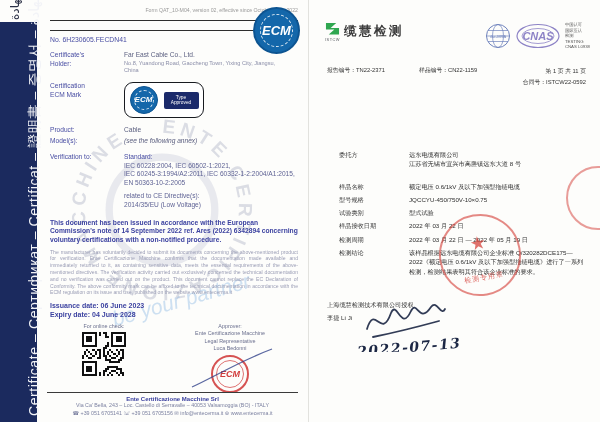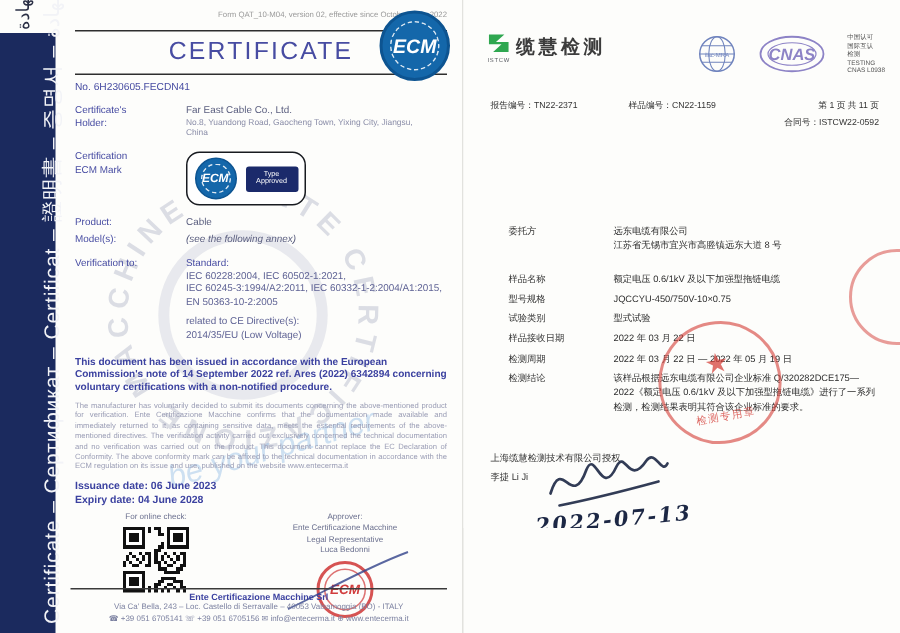--- a/index.html
+++ b/index.html
@@ -62,21 +62,21 @@
   .lf-sub { font-size:5.3px; color:#7b80a0; line-height:1.4; }
 
   
   .seam { position:absolute; left:308px; top:0; width:1px; height:422px; background:#e2e2de; }
   .rp { position:absolute; left:309px; top:0; width:291px; height:352px; background:#fdfdfb; color:#333; overflow:hidden; }
   .rp-head { position:absolute; left:16px; right:10px; top:22px; display:flex; align-items:flex-start; }
   .logo-blk { display:flex; flex-direction:column; align-items:center; }
   .logo-ico { width:15px; height:14px; }
   .logo-sub { font-size:3.9px; color:#55585f; letter-spacing:.5px; margin-top:1px; }
   .brand { font-size:12.5px; font-weight:bold; color:#3c3c3c; letter-spacing:2.5px; margin-left:4px; margin-top:1px; }
-  .head-right { margin-left:auto; display:flex; align-items:center; gap:15px;justify-content:center; }
+  .head-right { margin-left:auto; display:flex; align-items:center; gap:5px;justify-content:center; }
   .cnas-side { font-size:4.3px; line-height:1.3; color:#555; }
   .rp-meta { position:absolute; left:18px; right:14px; top:66px; display:flex; font-size:5.8px; }
   .m2 { margin-left:34px; }
   .meta-right { margin-left:auto; text-align:right; line-height:1.9; }
   .rp-title { position:absolute; left:0; right:0; top:100px; text-align:center; font-size:15px; font-weight:bold;
               letter-spacing:7px; color:#1d1d1d; }
   .rp-rows { position:absolute; left:30px; right:16px; top:150px; }
   .rrow { display:grid; grid-template-columns:58px 1fr; column-gap:12px; line-height:1.5; font-size:6.2px; margin-bottom:4px; }
   .rrow.big-gap { margin-bottom:13px; }
   .rrow .rv { color:#2e2e2e; }
@@ -116,21 +116,20 @@
       <text font-size="26" letter-spacing="6" fill="rgba(150,156,180,0.32)" font-weight="bold">
         <textPath href="#wmArc">ENTE CERTIFICAZIONE MACCHINE</textPath>
       </text>
     </svg>
     <div class="wm-diag">be your partner</div>
 
     <div class="lc">
       <div class="form-note">Form QAT_10-M04, version 02, effective since October 07th, 2022</div>
 
       <div class="title-wrap">
-        <div class="cert-title">CERTIFICATE</div>
         <div class="badge badge-top">
           <span class="ecm-txt">ECM</span>
         </div>
       </div>
       <div class="cert-no">No. 6H230605.FECDN41</div>
 
       <div class="kv">
         <div class="k pre">Certificate's
 Holder:</div>
         <div class="v">

